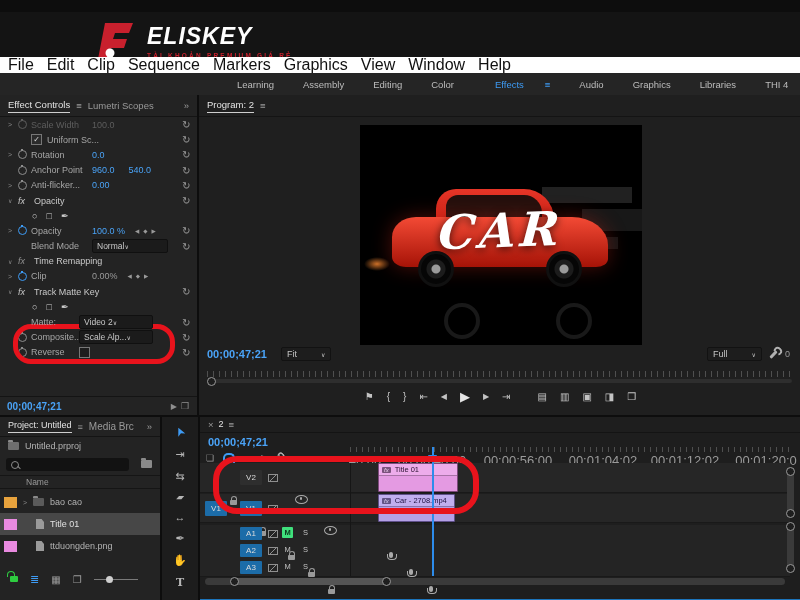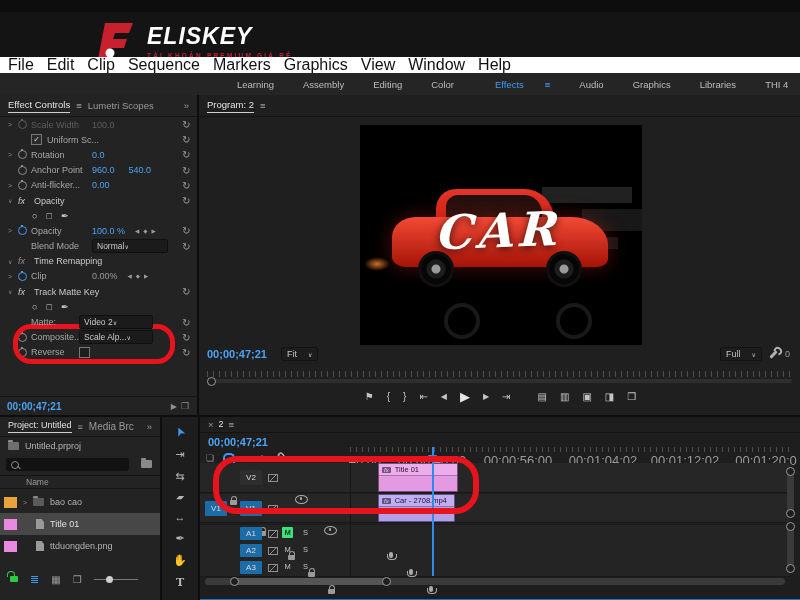--- a/index.html
+++ b/index.html
@@ -52,21 +52,21 @@
   .car-roof{position:absolute;left:76px;top:64px;width:118px;height:42px;background:linear-gradient(#e63527,#c21e12);border-radius:20px 30px 0 0;}
   .car-win{position:absolute;left:86px;top:70px;width:96px;height:24px;background:#23100d;border-radius:12px 18px 0 0;}
   .wheel{position:absolute;top:126px;width:30px;height:30px;border-radius:50%;background:radial-gradient(#9a9a9a 0 4px,#1c1c1c 5px 9px,#060606 10px);border:3px solid #101010;}
   .ghost{position:absolute;top:178px;width:28px;height:28px;border-radius:50%;border:4px solid #242424;opacity:.7;}
   .streak{position:absolute;background:#3d3d3d;opacity:.55;}
   .glow{position:absolute;left:4px;top:132px;width:26px;height:14px;background:radial-gradient(rgba(255,140,50,.8),rgba(0,0,0,0) 70%);}
   .car-title{position:absolute;left:0;top:78px;width:100%;text-align:center;color:#fff;font-family:"DejaVu Serif",serif;font-style:italic;font-weight:900;font-size:47px;letter-spacing:4px;transform:rotate(-2deg) skewX(-6deg);text-shadow:0 2px 8px rgba(0,0,0,.7);z-index:5;}
   .ruler{background:repeating-linear-gradient(90deg,#4f4f4f 0 1px,transparent 1px 6px);}
   .transport{display:flex;align-items:center;justify-content:center;gap:13px;color:#c3c3c3;font-size:10px;}
   
-  .pill{display:flex;align-items:center;gap:11px;background:#1d1d1d;border:1px solid #121212;border-radius:2px;padding:1px 5px;font-size:9px;color:#c3c3c3;}
+  .pill{display:flex;align-items:center;gap:24px;background:#1d1d1d;border:1px solid #121212;border-radius:2px;padding:1px 5px;font-size:9px;color:#c3c3c3;}
   
   .prow{display:flex;align-items:center;font-size:9px;color:#b3b3b3;gap:6px;}
   .swatch{width:13px;height:11px;display:inline-block;}
   .ficon{width:11px;height:8px;background:#8a8a8a;border-radius:1px;position:relative;display:inline-block;}
   .ficon:before{content:'';position:absolute;top:-2px;left:0;width:5px;height:2px;background:#8a8a8a;border-radius:1px 1px 0 0;}
   .file-ic{width:8px;height:10px;background:#9a9a9a;clip-path:polygon(0 0,70% 0,100% 30%,100% 100%,0 100%);display:inline-block;}
   .mag{width:6px;height:6px;border:1px solid #8a8a8a;border-radius:50%;position:relative;display:inline-block;}
   .mag:after{content:'';position:absolute;left:5px;top:5px;width:4px;height:1px;background:#8a8a8a;transform:rotate(45deg);}
   .lockopen{width:8px;height:6px;background:#2ecc40;border-radius:1px;position:relative;display:inline-block;}
   .lockopen:before{content:'';position:absolute;top:-5px;left:-3px;width:6px;height:5px;border:1.5px solid #2ecc40;border-bottom:none;border-radius:4px 4px 0 0;}

